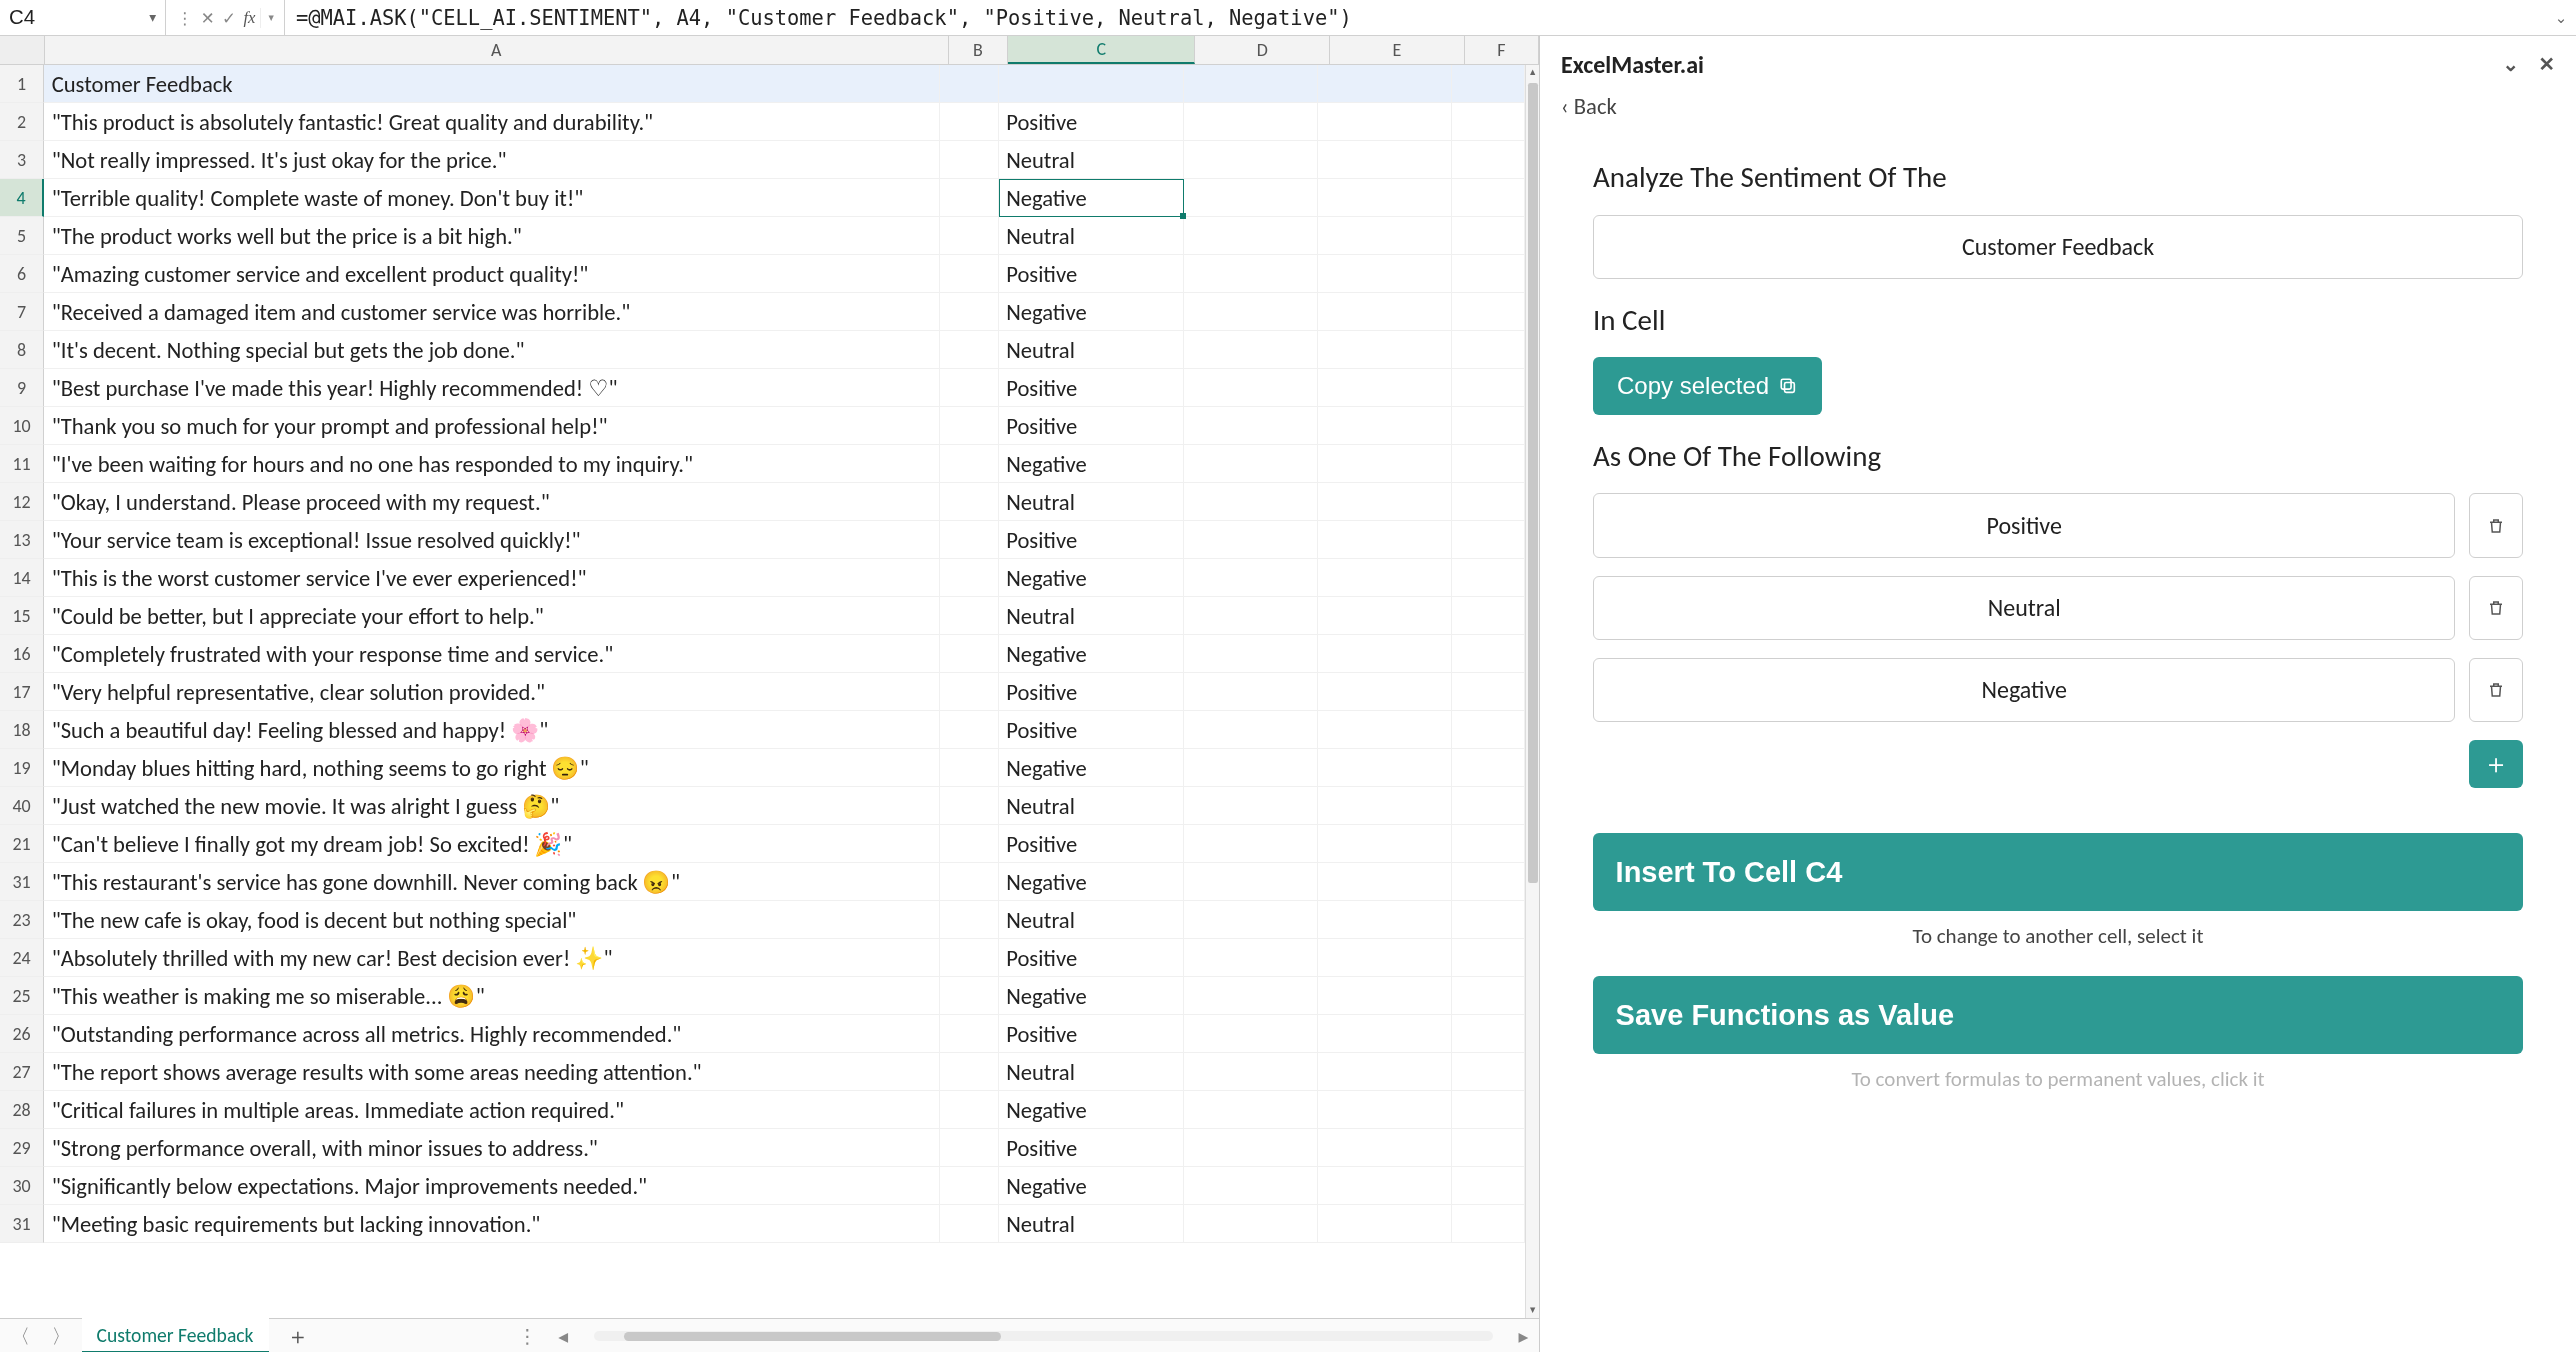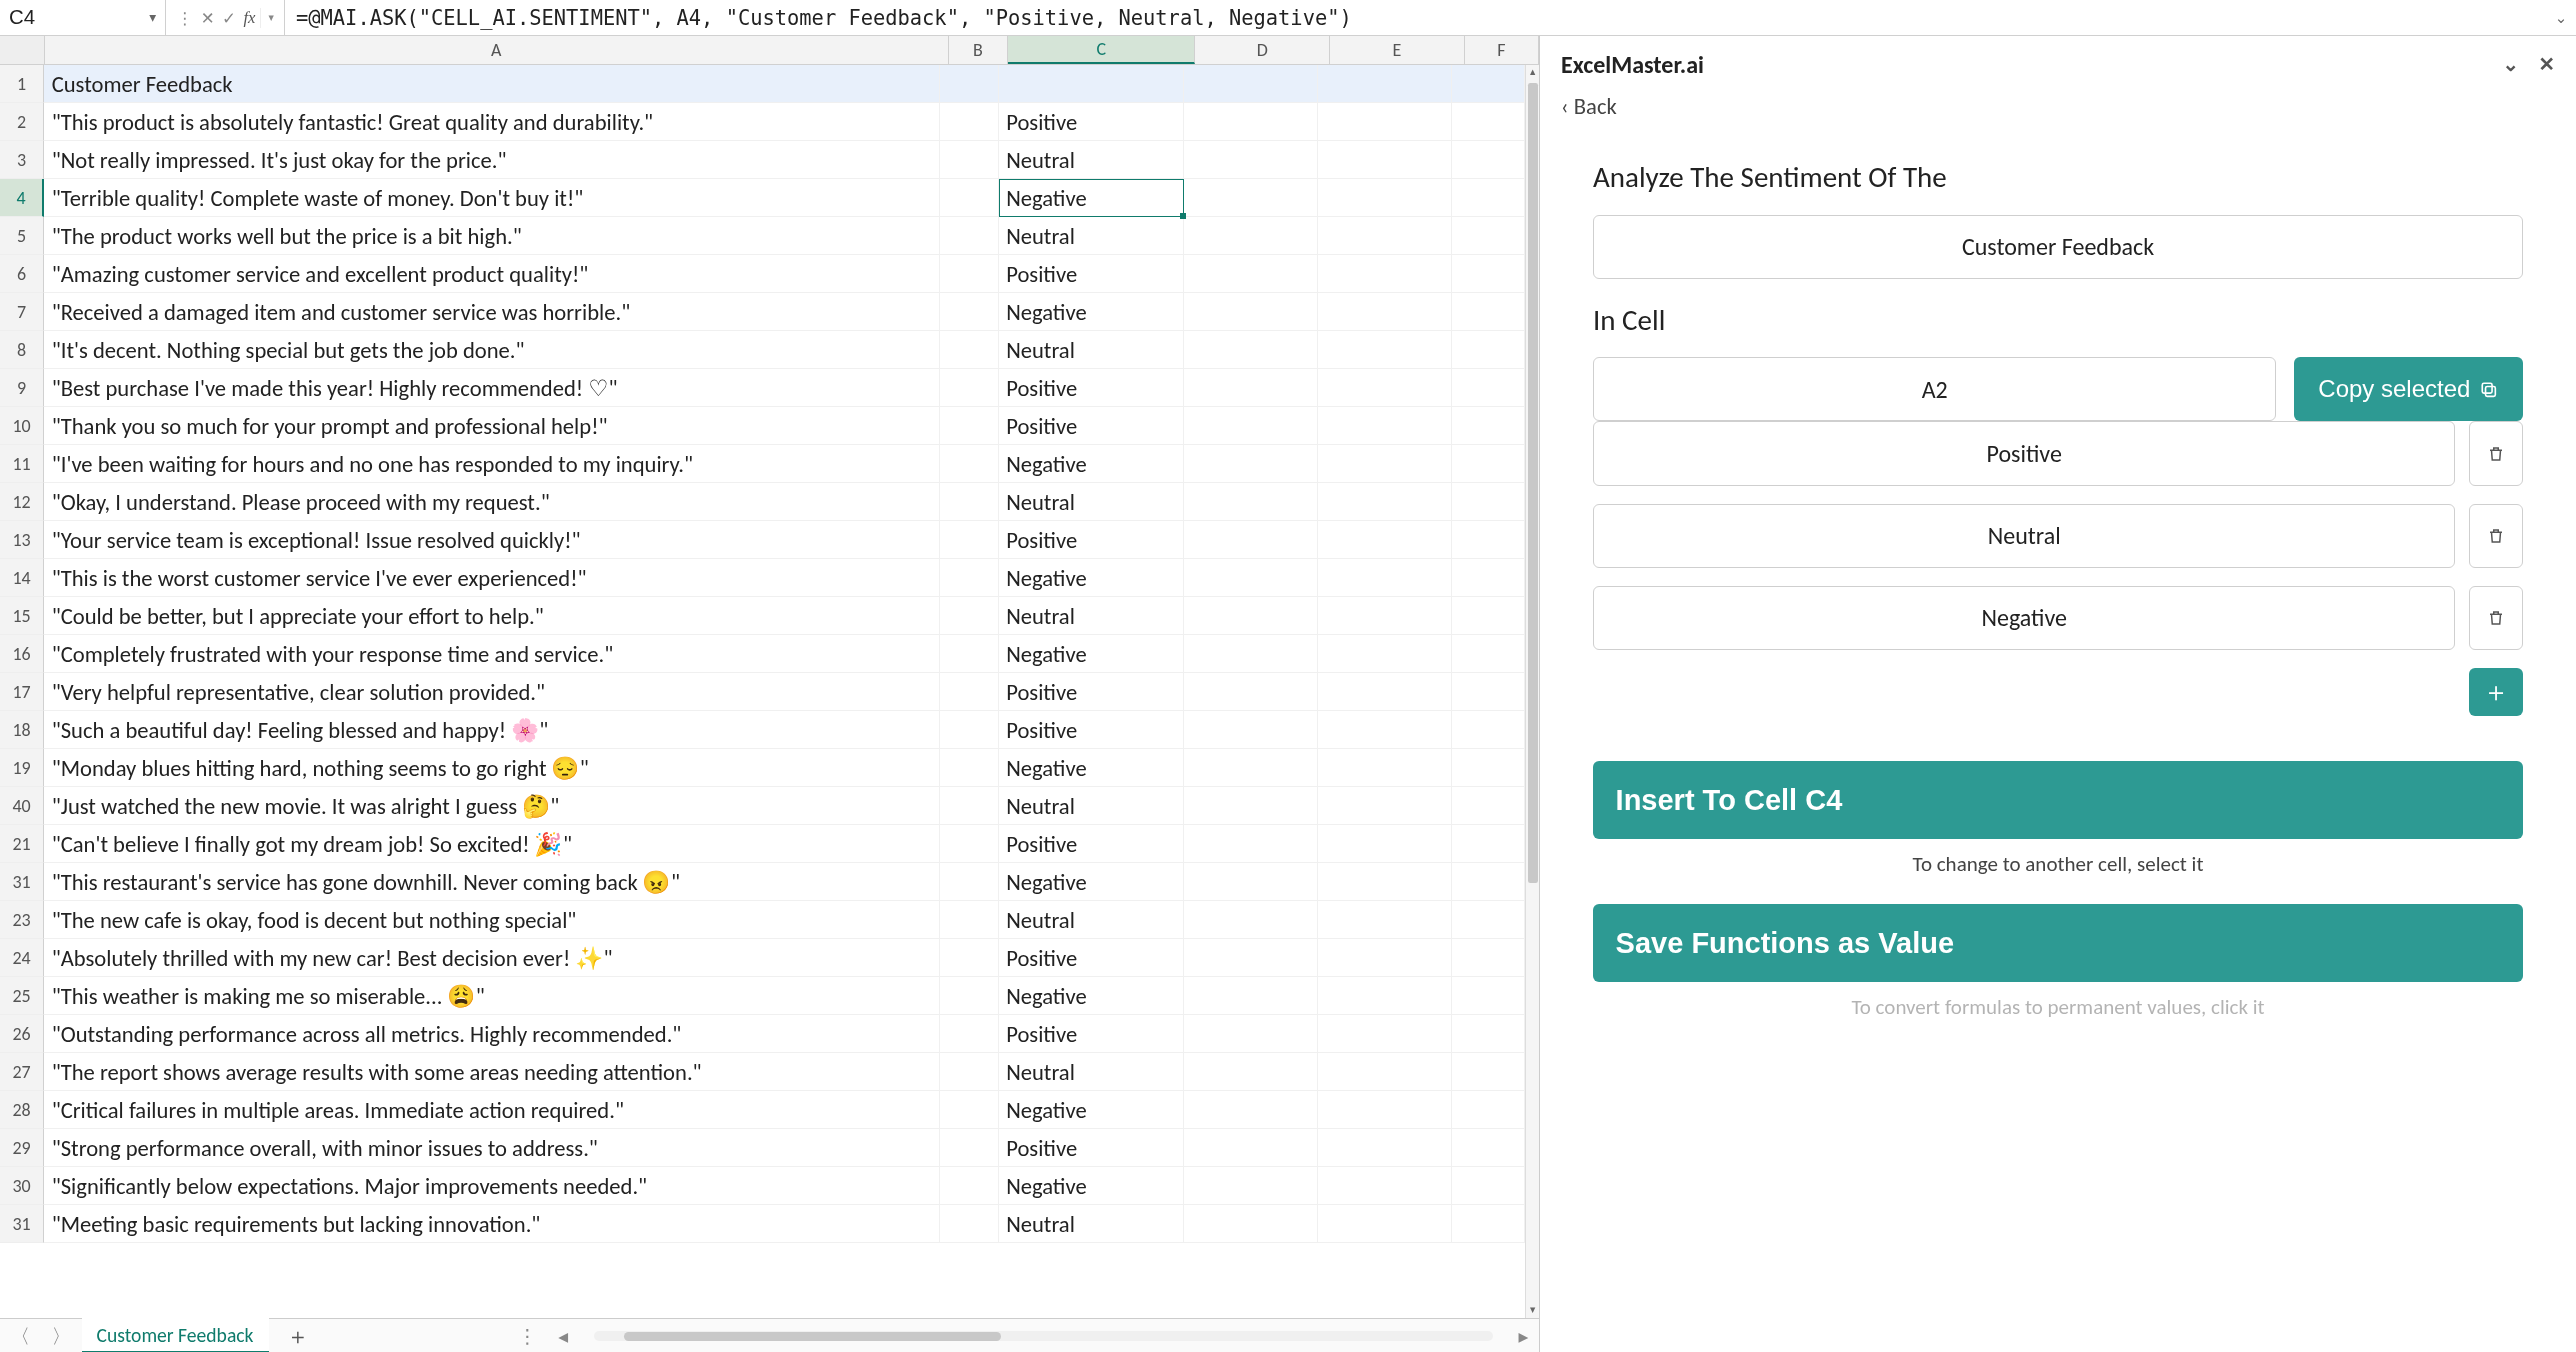--- a/index.html
+++ b/index.html
@@ -602,30 +602,30 @@
     </div>
     <div class="panel-back">
       <span>‹ </span><span>Back</span>
     </div>
     <div class="panel-body">
       <div class="section-title">Analyze The Sentiment Of The</div>
       <div class="field">Customer Feedback</div>
 
       <div class="section-title">In Cell</div>
       <div class="row-flex">
-        <div class="field">A2</div>
         <button class="btn">
           <span>Copy selected</span>
           <svg width="19.6" height="19.6" viewBox="0 0 24 24" fill="none" stroke="white" stroke-width="2">
               <rect x="8" y="8" width="12" height="12" rx="2"></rect>
               <rect x="4" y="4" width="12" height="12" rx="2"></rect>
             </svg>
         </button>
       </div>
 
+      <div class="section-title">As One Of The Following</div>
       <div id="options-container">
           <div class="option-row">
             <div class="field">Positive</div>
             <div class="icon-btn">
               <svg width="18" height="18" viewBox="0 0 24 24" fill="none" stroke="#555" stroke-width="2">
                 <path d="M4 7h16M9 7V4h6v3M6 7l1 13h10l1-13"></path>
               </svg>
             </div>
           </div>
           <div class="option-row">

